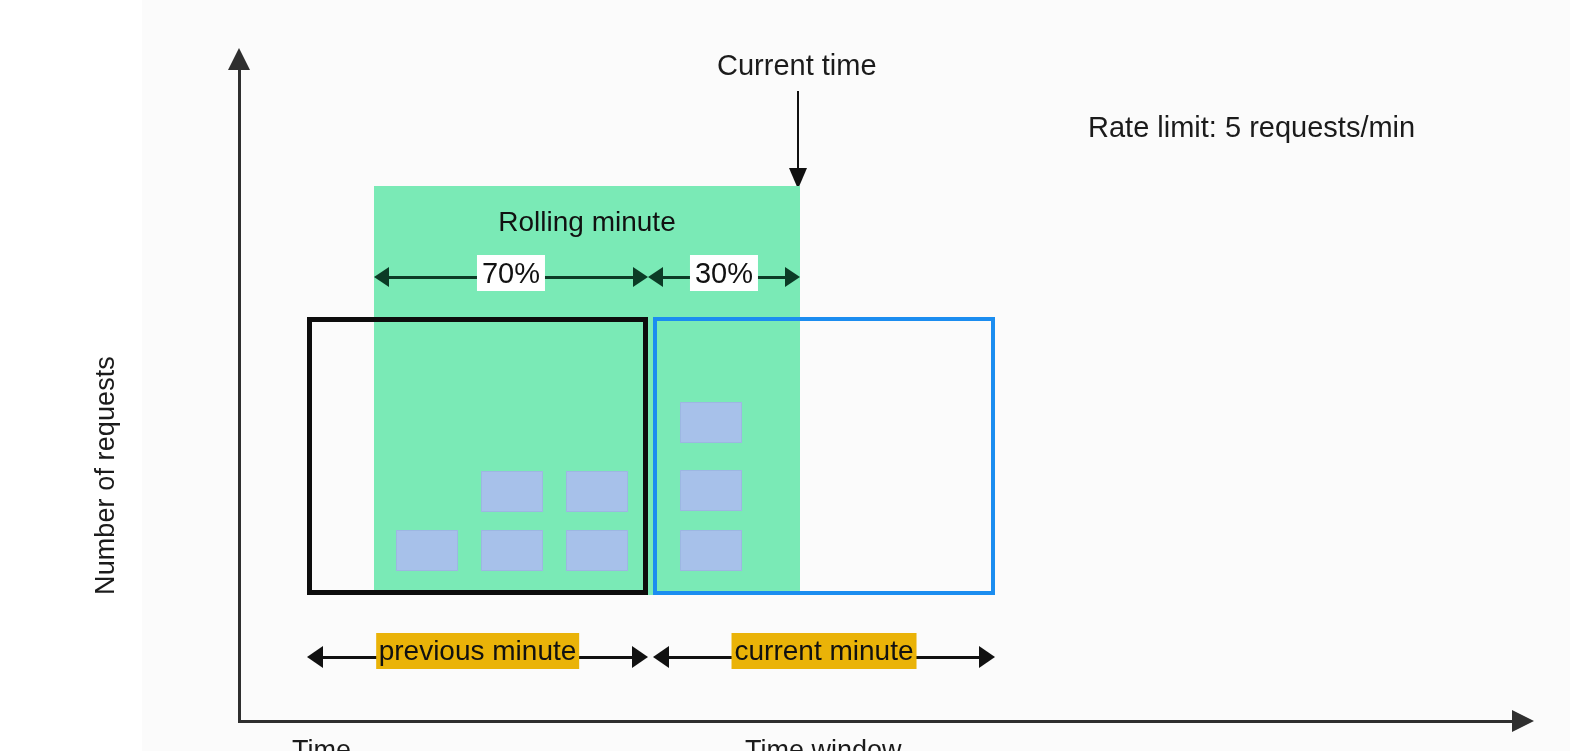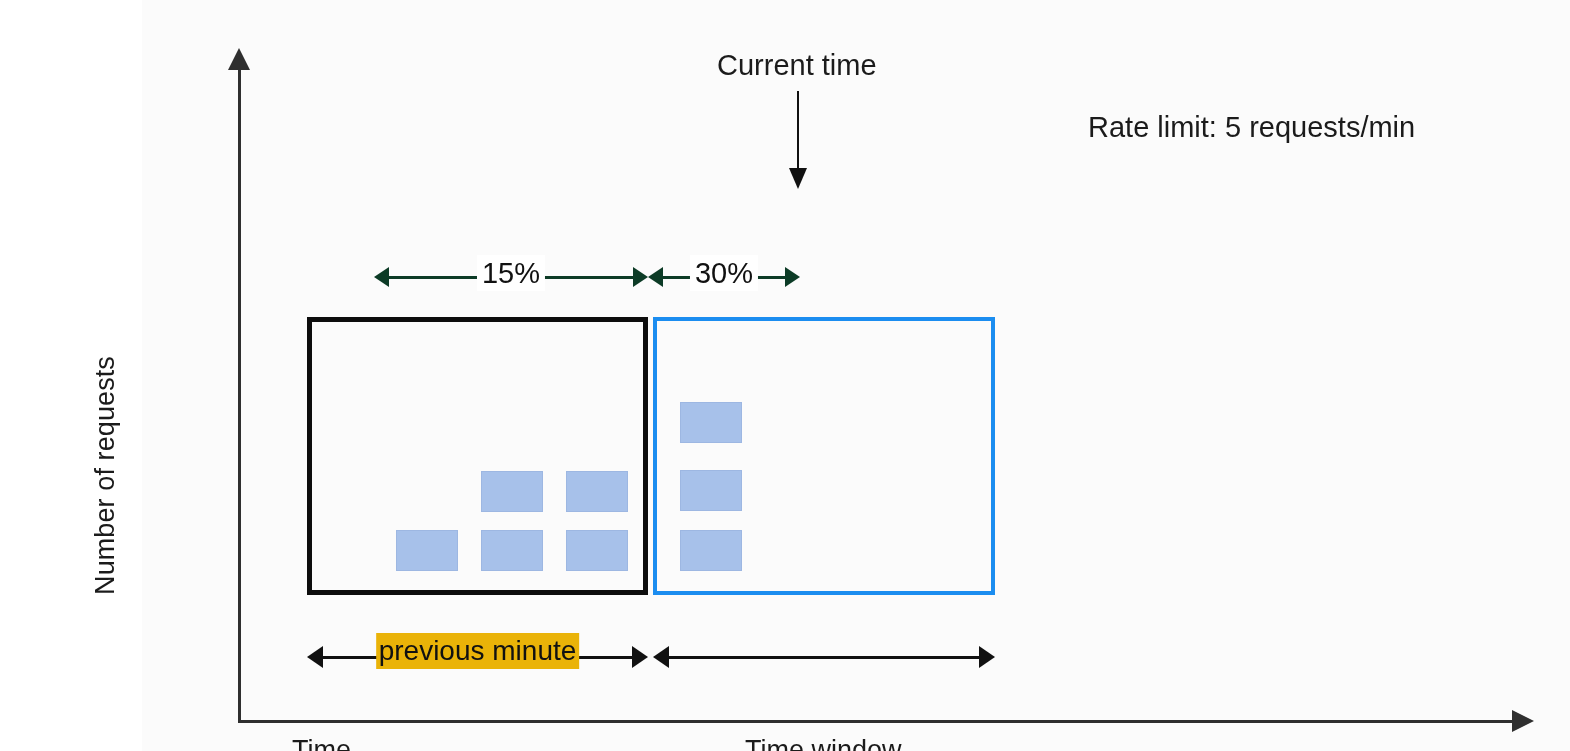--- a/index.html
+++ b/index.html
@@ -292,27 +292,30 @@
   <div class="axis-arrow-h"></div>
 
   <div class="y-axis-label">Number of requests</div>
 
   <div class="rate-limit-note">Rate limit: 5 requests/min</div>
 
   <div class="current-time-label">Current time</div>
   <div class="current-time-stem"></div>
   <div class="current-time-head"></div>
 
+  <div class="rolling-window">
+    <div class="rolling-window-title">Rolling minute</div>
+  </div>
 
   <div class="pct-row">
     <div class="pct-seg left">
       <div class="pct-arrow start"></div>
       <div class="pct-bar"></div>
       <div class="pct-arrow end"></div>
-      <div class="pct-text">15%</div>
+      <div class="pct-text">70%</div>
     </div>
     <div class="pct-seg right">
       <div class="pct-arrow start"></div>
       <div class="pct-bar"></div>
       <div class="pct-arrow end"></div>
       <div class="pct-text">30%</div>
     </div>
   </div>
 
   <div class="prev-minute-box"></div>
@@ -333,18 +336,19 @@
     <div class="span-arrow start"></div>
     <div class="span-bar"></div>
     <div class="span-arrow end"></div>
     <div class="span-text">previous minute</div>
   </div>
 
   <div class="span-row curr">
     <div class="span-arrow start"></div>
     <div class="span-bar"></div>
     <div class="span-arrow end"></div>
+    <div class="span-text">current minute</div>
   </div>
 
   <div class="axis-caption time">Time</div>
   <div class="axis-caption window">Time window</div>
 
 </div>
 
 </body></html>

